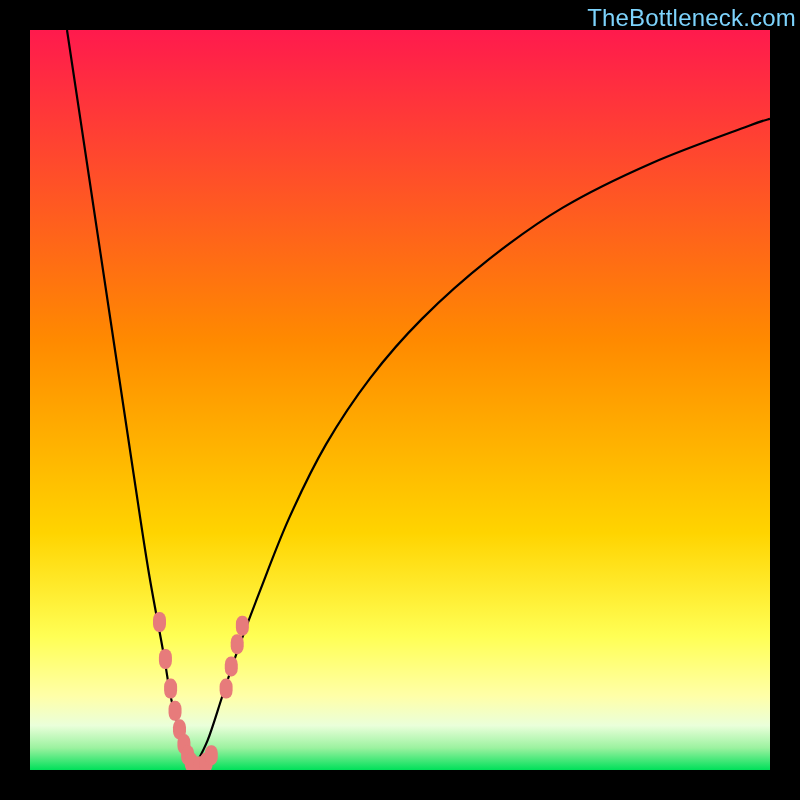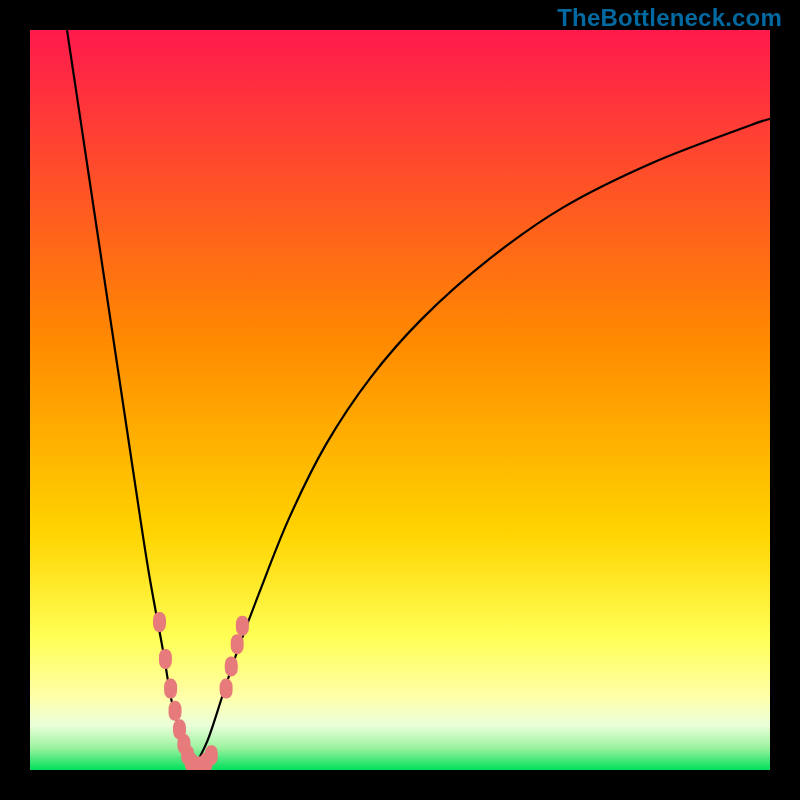--- a/index.html
+++ b/index.html
@@ -38,24 +38,24 @@
     position: absolute;
     left: 0;
     top: 0;
     width: 740px;
     height: 740px;
     overflow: visible;
   }
   .watermark {
     position: absolute;
     top: 4px;
-    right: 18px;
-    color: #0369a1;
+    right: 4px;
+    color: #7dd3fc;
     font-size: 24px;
-    font-weight: 700;
+    font-weight: 400;
     letter-spacing: 0.2px;
     user-select: none;
   }
 </style>
 </head>
 <body>
 
 <div class="frame">
 
   <div class="watermark">TheBottleneck.com</div>

